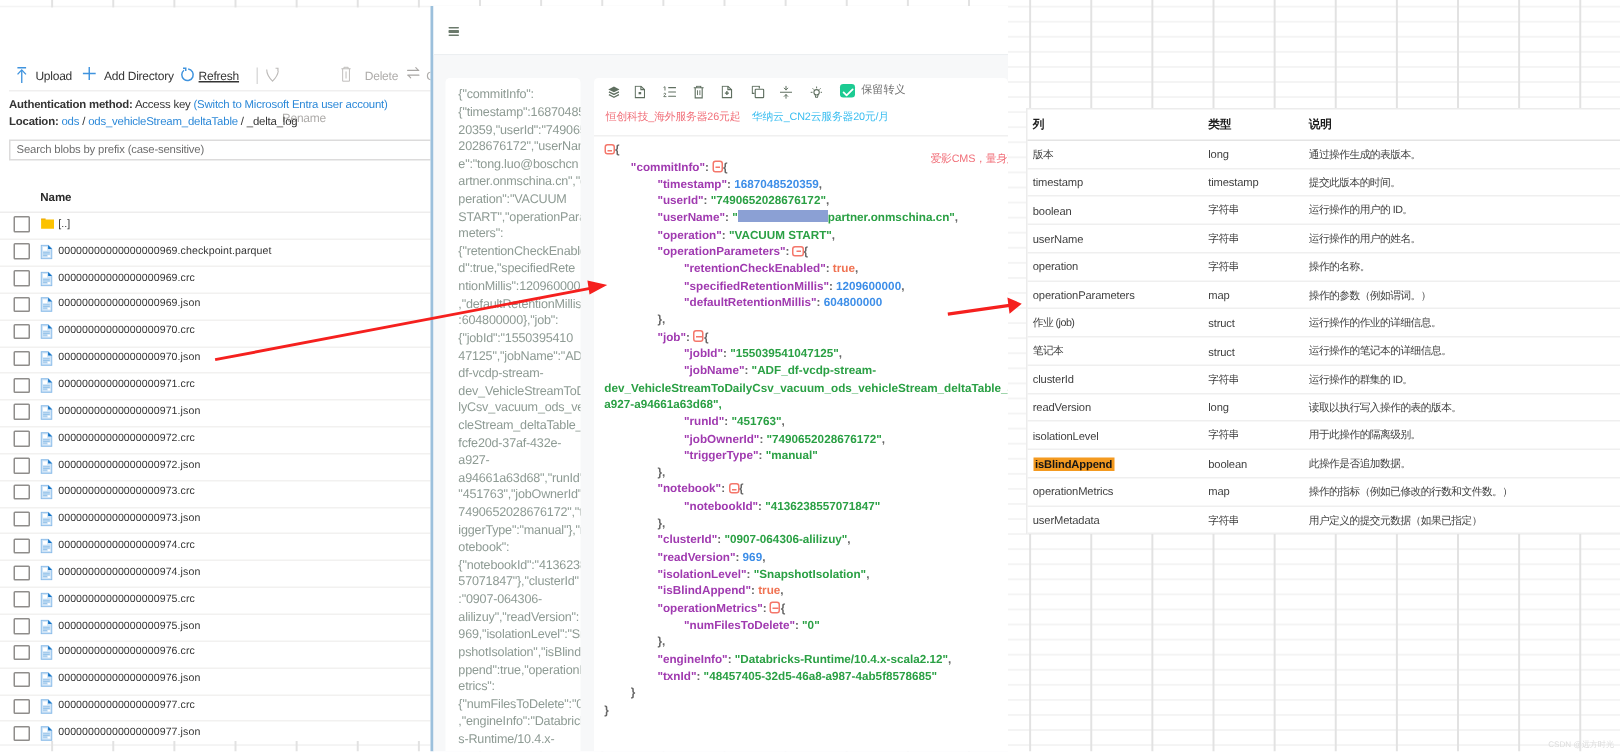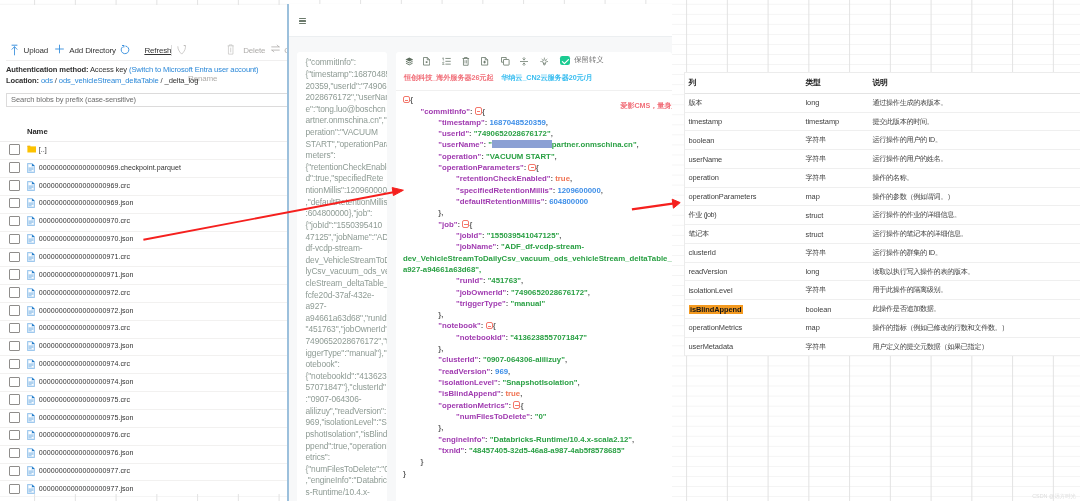--- a/index.html
+++ b/index.html
@@ -52,21 +52,21 @@
   #rawtxt{position:absolute;left:8.9px;top:5.4px;width:82px;font-size:8.4px;line-height:11.62px;color:#8e9b94;
           font-family:"Liberation Sans",sans-serif;white-space:pre;letter-spacing:-0.12px;}
   .rawln{height:11.62px;}
 
   
   #jpanel{position:absolute;left:107.3px;top:15px;width:275.5px;bottom:0;background:#fff;overflow:hidden;border-radius:3px 3px 0 0;}
   #jtools{position:absolute;left:0;top:0;right:0;height:24px;}
   .jico{position:absolute;top:5.2px;line-height:0;}
   #jchk{position:absolute;top:3.5px;width:9.6px;height:9.6px;border-radius:2.2px;background:#1ccb92;line-height:0;}
   #jchklbl{position:absolute;top:2.9px;font-size:7.4px;color:#6f6f6f;letter-spacing:-0.02px;font-family:Liberation Serif, serif;}
-  #ads{position:absolute;left:0;top:20.5px;right:0;height:12px;font-size:7.2px;font-weight:700;white-space:nowrap;letter-spacing:-0.1px;}
+  #ads{position:absolute;left:0;top:20.5px;right:0;height:12px;font-size:7.2px;font-weight:400;white-space:nowrap;letter-spacing:-0.1px;}
   #ads span{position:absolute;top:0;}
   #jdiv{position:absolute;left:-5.8px;top:37.6px;width:281.3px;height:1px;background:#f0f0f0;}
   #jsonbody{position:absolute;left:6.6px;top:42.2px;width:271px;bottom:0;font-family:"Liberation Sans",sans-serif;
             font-size:7.8px;line-height:11.32px;font-weight:700;color:#666;white-space:pre-wrap;word-break:break-word;}
   .k{color:#a03ab0;}
   .s{color:#2aa044;}
   .n{color:#3d8ee8;}
   .b{color:#f07353;}
   .tog{display:inline-block;width:7.2px;height:7.2px;border:1.1px solid #f4776b;border-radius:2px;position:relative;top:1px;box-sizing:border-box;}
   .tog:before{content:"";position:absolute;left:1.2px;top:2.5px;width:3.2px;height:1.1px;background:#f4776b;}
@@ -116,21 +116,21 @@
           </svg></span>
         <span class="lbl" style="left: 13.9px;">Add Directory</span>
       </div>
       <div class="tbitem" style="left: 120.4px;">
         <span class="ic"><svg width="9.4" height="11.2" viewBox="0 0 20 24">
             <g fill="none" stroke="#3f93de" stroke-width="2.1" stroke-linecap="butt">
               <path d="M11.6 4.4A8.2 8.2 0 1 1 5.6 6.1"></path>
             </g>
             <path d="M4.2 2.0h5.0v5.3H7.1V4.2H4.2z" fill="#3f93de"></path>
           </svg></span>
-        <span class="lbl" style="left: 24px; text-decoration: underline;">Refresh</span>
+        <span class="lbl" style="left: 12px; text-decoration: underline;">Refresh</span>
       </div>
       <div class="tbitem dis" style="left: 177px;">
         <span class="ic"><svg width="9" height="11" viewBox="0 0 18 22">
             <g fill="none" stroke="#bdbbb9" stroke-width="1.5">
               <path d="M1.6 4.6c0 7.6 4.6 12.4 7.8 15.6 3-3 7-7.4 7.6-13.6"></path>
             </g>
             <path d="M13.4 2.2h4v4.4h-1.6V3.8h-2.4z" fill="#bdbbb9"></path>
           </svg></span>
         <span class="lbl" style="left: 11px; margin-top: 28px;">Rename</span>
       </div>

